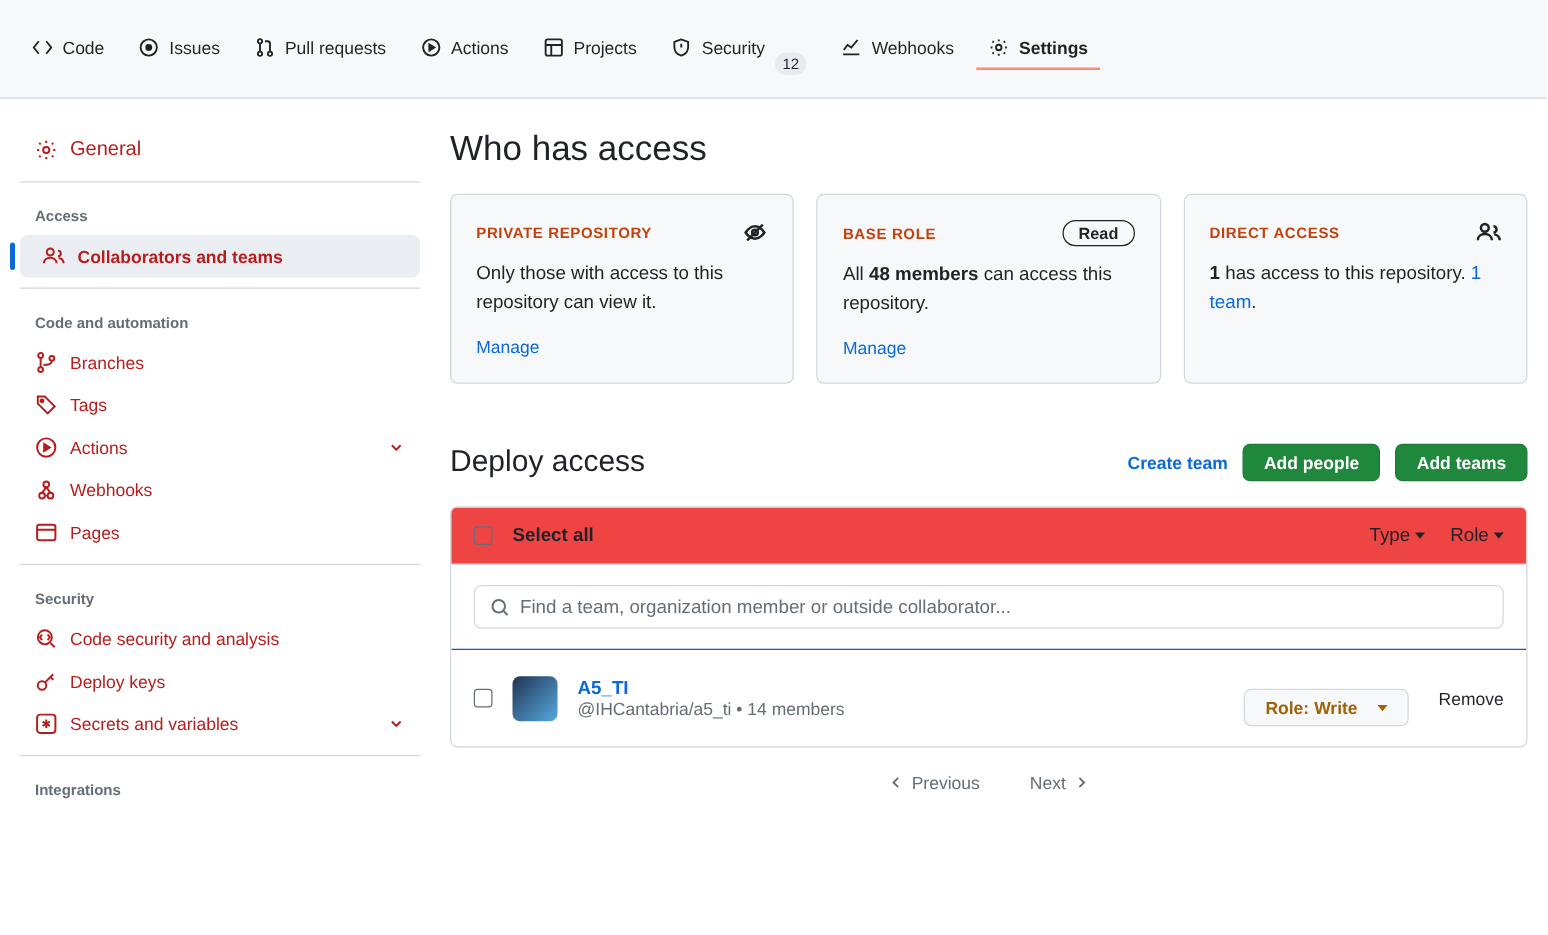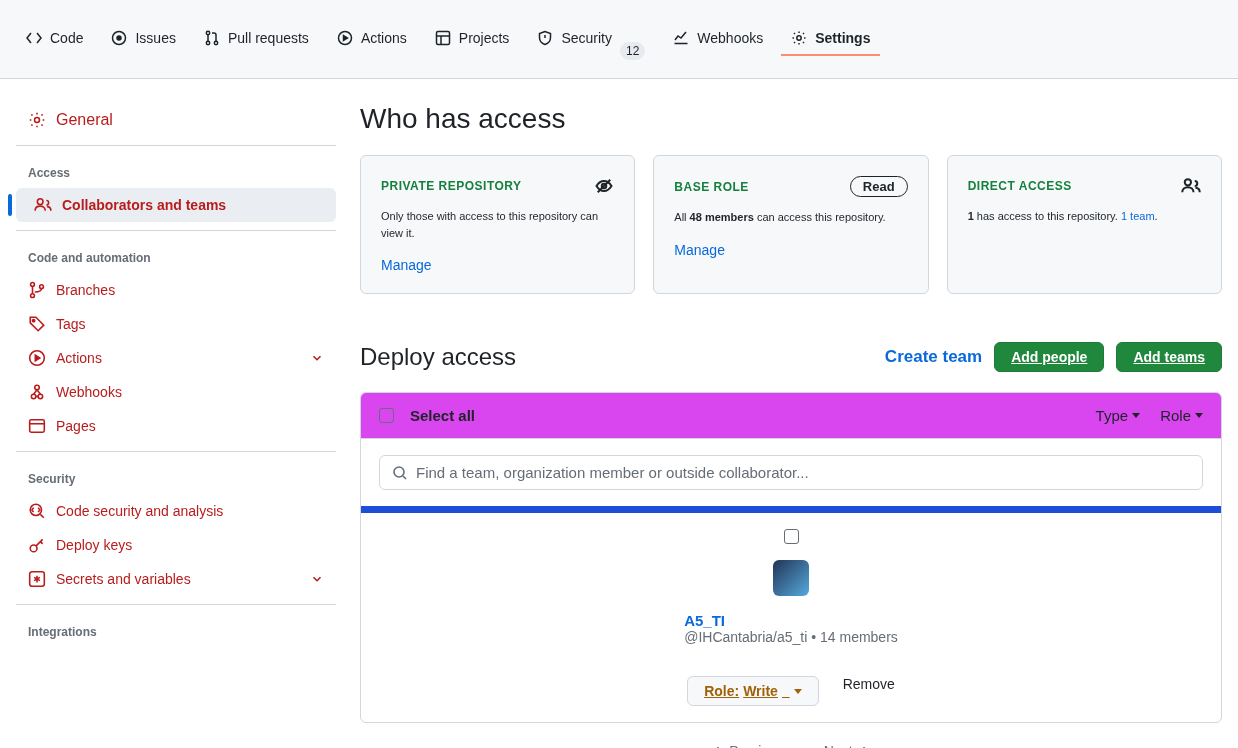--- a/index.html
+++ b/index.html
@@ -26,45 +26,45 @@
   .side-item-row { display: flex; align-items: center; justify-content: space-between; }
 
   
   h1 { font-size: 28px; font-weight: 400; margin-bottom: 20px; }
   h2 { font-size: 24px; font-weight: 400; }
 
   
   .cards { display: flex; gap: 18px; margin-bottom: 48px; }
   .card { flex: 1; border: 1px solid #d0d7de; border-radius: 6px; padding: 20px; background: #f6f8fa; }
   .card-head { display: flex; justify-content: space-between; align-items: center; margin-bottom: 12px; }
-  .card-head-title { font-size: 12px; letter-spacing: .5px; color: #15803d; font-weight: 600; }
-  .card-body { font-size: 11px; line-height: 1.5; color: #1f2328; margin-bottom: 16px; }
+  .card-head-title { font-size: 12px; letter-spacing: .5px; color: #c2410c; font-weight: 600; }
+  .card-body { font-size: 15px; line-height: 1.5; color: #1f2328; margin-bottom: 16px; }
   .card-body strong { font-weight: 600; }
   .badge { display: inline-block; border: 1px solid #1f2328; border-radius: 999px; padding: 2px 12px; font-size: 13px; font-weight: 600; }
 
   
   .ma-header { display: flex; align-items: center; justify-content: space-between; margin-bottom: 20px; }
   .ma-actions { display: flex; align-items: center; gap: 12px; }
-  .btn { display: inline-flex; align-items: center; gap: 4px; padding: 6px 16px; border-radius: 6px; font-weight: 600; font-size: 14px; cursor: pointer; border: 1px solid; text-decoration: underline; }
+  .btn { display: inline-flex; align-items: center; gap: 4px; padding: 6px 16px; border-radius: 6px; font-weight: 600; font-size: 14px; cursor: pointer; border: 1px solid; }
   .btn-primary { background: #1f883d; color: #fff; border-color: #1f7a37; }
   .btn-secondary { background: #f6f8fa; color: #a16207; border-color: #d0d7de; margin-top: 15px; }
   .link { color: #0969da; cursor: pointer; }
-  .link-heavy { color: #0969da; cursor: pointer; font-weight: 600; font-size:17px; }
+  .link-heavy { color: #0969da; cursor: pointer; font-weight: 600; font-size:14px; }
 
   
   .list-box { border: 1px solid #d0d7de; border-radius: 6px; overflow: hidden; }
-  .list-head { background: #d946ef; padding: 14px 18px; display: flex; align-items: center; justify-content: space-between; }
+  .list-head { background: #ef4444; padding: 14px 18px; display: flex; align-items: center; justify-content: space-between; }
   .list-head-left { display: flex; align-items: center; gap: 16px; }
   .list-head-right { display: flex; align-items: center; gap: 20px; }
   .dropdown { display: inline-flex; align-items: center; gap: 4px; cursor: pointer; color: #1f2328; font-size:15px; }
   .list-search { padding: 16px 18px; border-top: 1px solid #d0d7de; }
   .search-input { display: flex; align-items: center; gap: 8px; border: 1px solid #d0d7de; border-radius: 6px; padding: 8px 12px; background: #fff; }
   .search-input input { border: none; outline: none; flex: 1; font-size: 15px; color: #1f2328; }
   .search-input input::placeholder { color: #656d76; }
-  .list-row { padding: 16px 18px; border-top: 7px solid #1d4ed8; display: flex; align-items: center; gap: 16px; flex-direction: column; }
+  .list-row { padding: 16px 18px; border-top: 1px solid #1d4ed8; display: flex; align-items: center; gap: 16px; }
   .avatar { width: 36px; height: 36px; border-radius: 6px; background: linear-gradient(135deg, #223355, #55aadd); flex-shrink: 0; }
   .row-info { flex: 1; }
   .row-name { color: #0969da; font-weight: 600; font-size: 15px; }
   .row-sub { color: #656d76; font-size: 14px; }
   .row-actions { display: flex; align-items: center; gap: 24px; }
   .checkbox { width: 15px; height: 15px; border: 1.5px solid #656d76; border-radius: 3px; cursor: pointer; }
   .select-all-label { font-weight:600; font-size:15px;}
 
   
   .pager { display: flex; justify-content: center; align-items: center; gap: 40px; padding: 20px 0; color: #656d76; }

